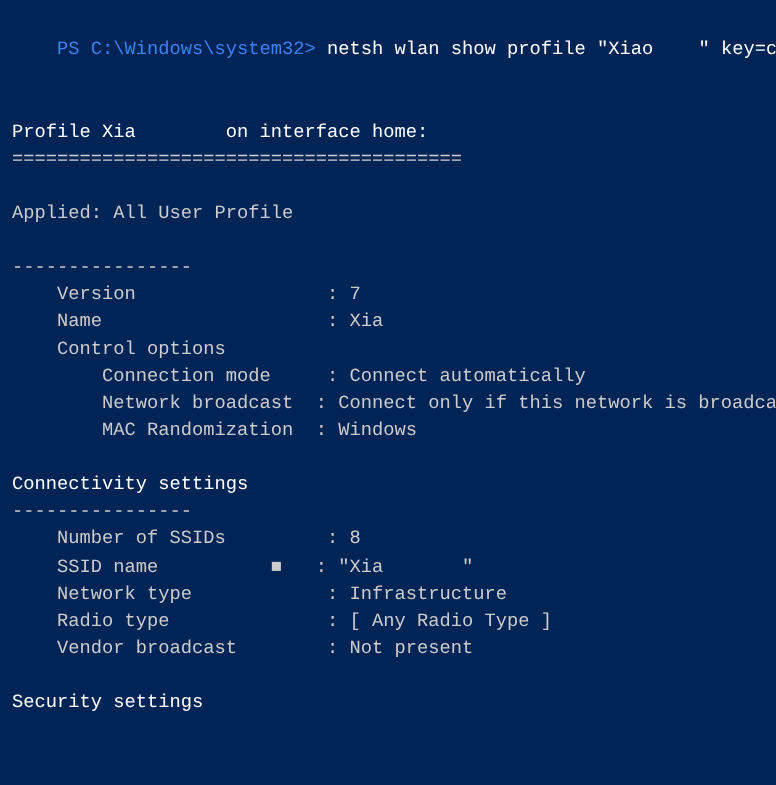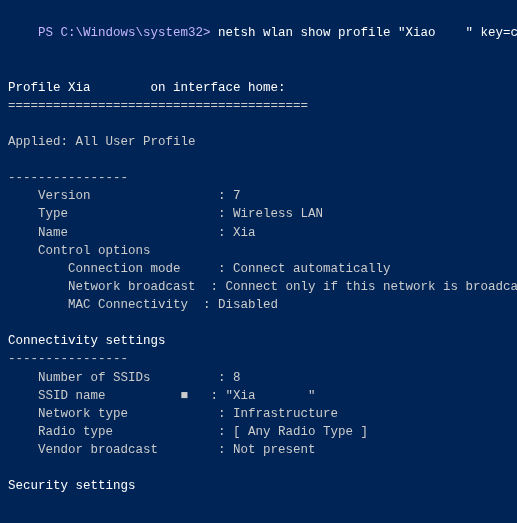--- a/index.html
+++ b/index.html
@@ -18,43 +18,42 @@
       padding: 6px 8px;
       overflow: hidden;
     }
     .line {
       white-space: pre;
       line-height: 1.45;
       display: block;
     }
     .white { color: #ffffff; }
     .gray { color: #cccccc; }
-    .prompt { color: #c4b5fd; }
+    .prompt { color: #3b82f6; }
   </style>
 </head>
 <body>
 
 <div class="terminal">
   <span class="line">
     <span class="prompt">PS C:\Windows\system32&gt; </span><span class="white">netsh wlan show profile "Xiao<span style="background:#012456;color:#012456">████</span>" key=clear</span>
   </span>
   <span class="line"> </span>
   <span class="line white">Profile Xia<span style="background:#012456;color:#012456">███████</span> on interface home:</span>
   <span class="line gray">========================================</span>
   <span class="line"> </span>
   <span class="line gray">Applied: All User Profile</span>
   <span class="line"> </span>
   <span class="line gray">----------------</span>
   <span class="line gray">    Version                 : 7</span>
-  <span class="line gray">    Type                    : Wireless LAN</span>
   <span class="line gray">    Name                    : Xia</span>
   <span class="line gray">    Control options</span>
   <span class="line gray">        Connection mode     : Connect automatically</span>
   <span class="line gray">        Network broadcast  : Connect only if this network is broadcasting</span>
-  <span class="line gray">        MAC Connectivity  : Disabled</span>
+  <span class="line gray">        MAC Randomization  : Windows</span>
   <span class="line"> </span>
   <span class="line white">Connectivity settings</span>
   <span class="line gray">----------------</span>
   <span class="line gray">    Number of SSIDs         : 8</span>
   <span class="line gray">    SSID name          ■   : "Xia<span style="background:#012456;color:#012456">███████</span>"</span>
   <span class="line gray">    Network type            : Infrastructure</span>
   <span class="line gray">    Radio type              : [ Any Radio Type ]</span>
   <span class="line gray">    Vendor broadcast        : Not present</span>
   <span class="line"> </span>
   <span class="line white">Security settings</span>

